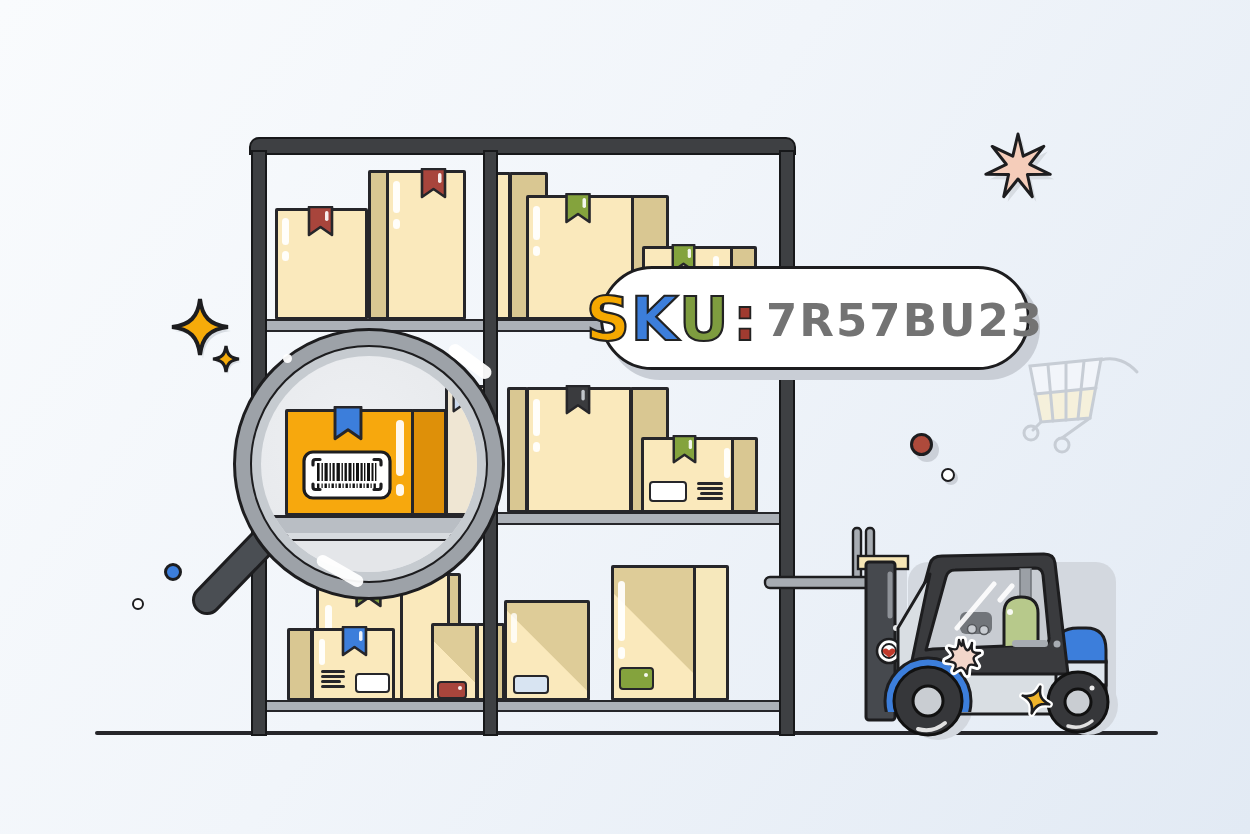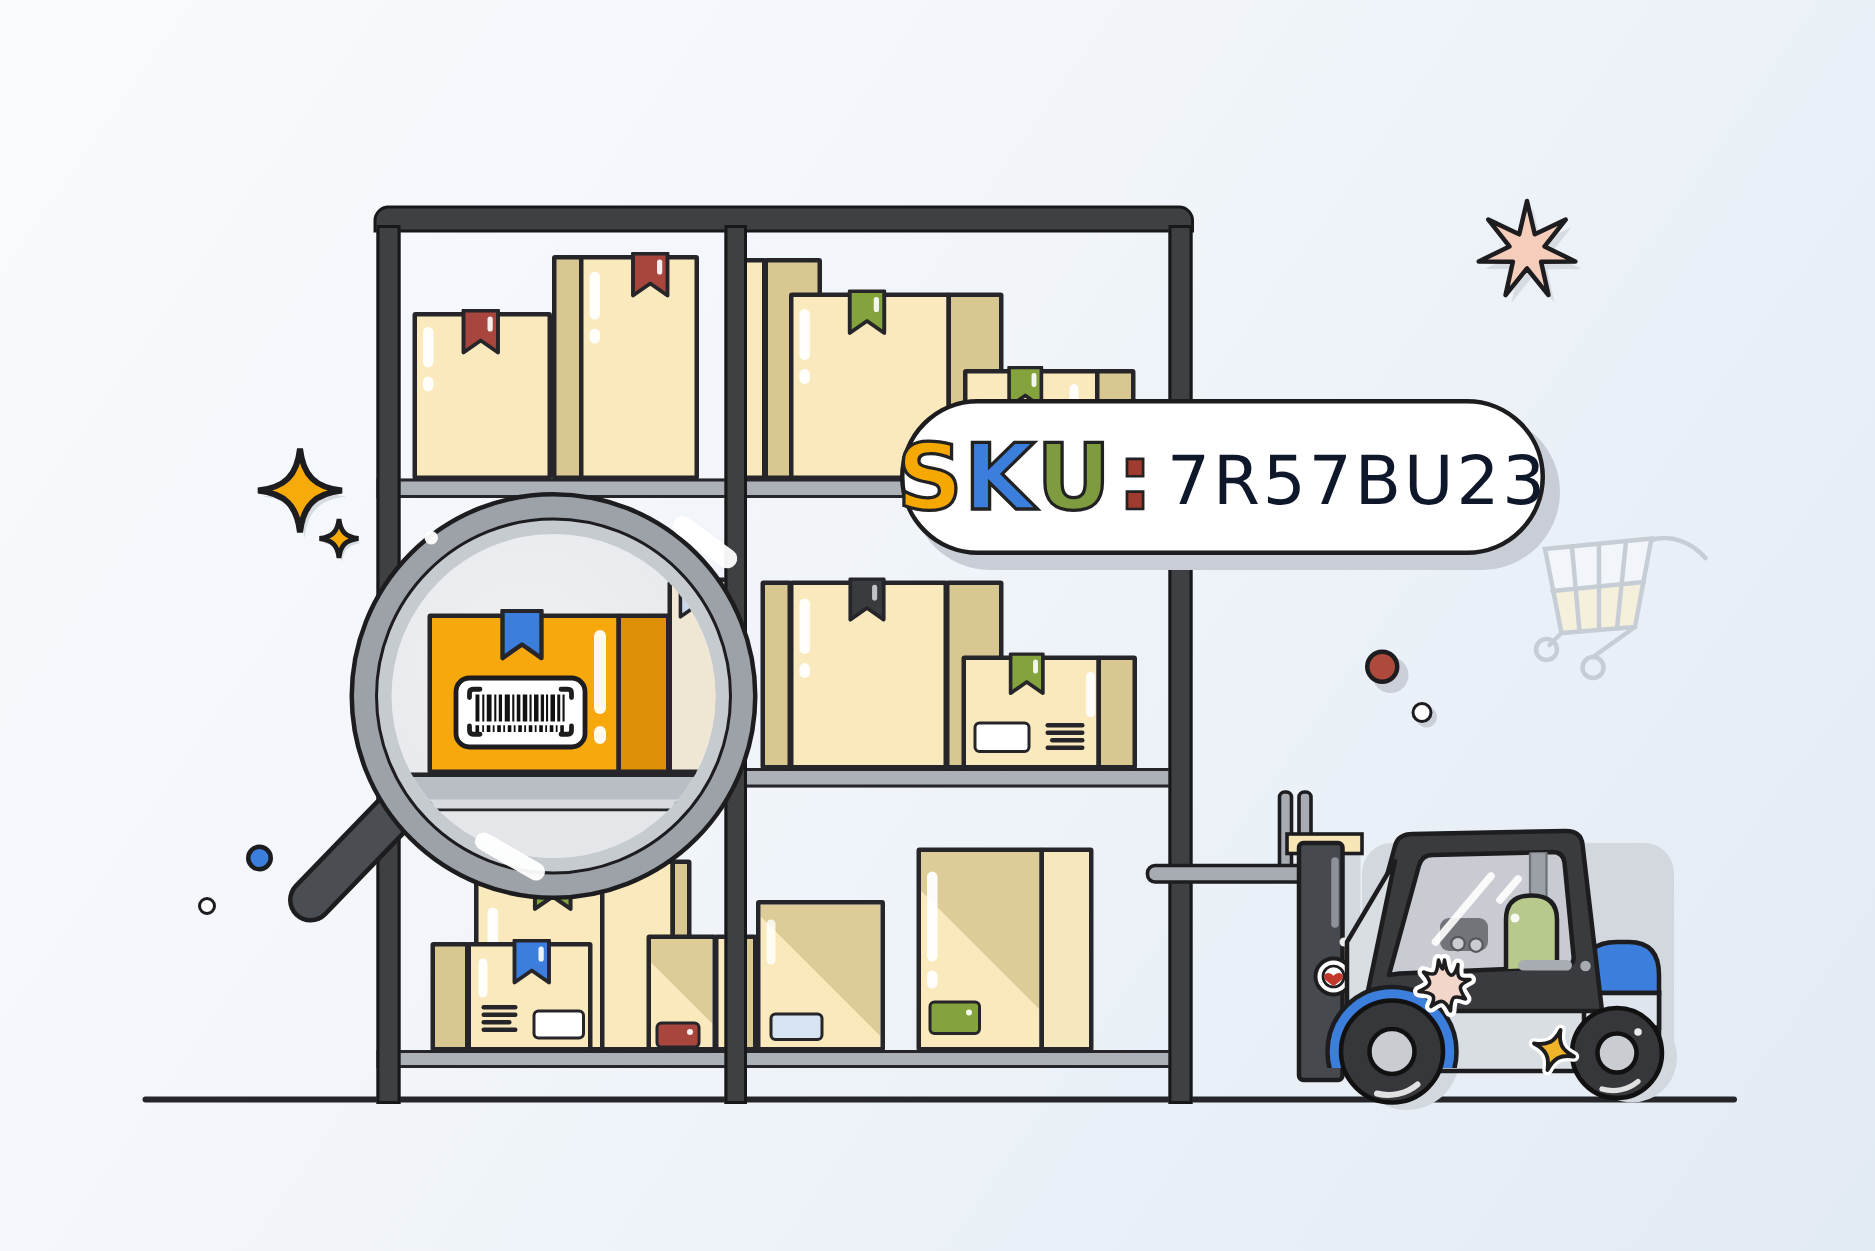--- a/index.html
+++ b/index.html
@@ -17,21 +17,21 @@
   .line{position:absolute;height:3px;background:#26262A;border-radius:2px;}
   .ribbon{position:absolute;}
   .dot{position:absolute;border-radius:50%;box-sizing:border-box;}
   
   .bubble-shadow{position:absolute;left:608px;top:276px;width:432px;height:104px;border-radius:53px;background:#C9CED6;}
   .bubble{position:absolute;left:600px;top:266px;width:430px;height:104px;border-radius:52px;background:#FFFFFF;
     border:3.5px solid #1D1D1F;box-sizing:border-box;display:flex;align-items:center;justify-content:center;}
   .sku{font-weight:bold;font-size:61px;line-height:1;-webkit-text-stroke:2.2px #222222;letter-spacing:1px;}
   .sku.s{color:#F5A800;} .sku.k{color:#3C7EDB;} .sku.u{color:#7E9C3F;}
   .sku.colon{color:#A03B30;margin:0 8px 0 3px;-webkit-text-stroke:1.8px #222222;}
-  .code{font-weight:400;font-size:45px;line-height:1;color:#0f172a;letter-spacing:2px;transform:translateY(2px);}
+  .code{font-weight:700;font-size:45px;line-height:1;color:#737373;letter-spacing:2px;transform:translateY(2px);}
   
   .rim-outer{position:absolute;left:233px;top:328px;width:272px;height:272px;border-radius:50%;
     background:#9DA2A8;border:3px solid #1D1D1F;box-sizing:border-box;}
   .rim-inner{position:absolute;left:14px;top:14px;right:14px;bottom:14px;border-radius:50%;
     background:#C6CBD0;border:2.5px solid #1D1D1F;box-sizing:border-box;}
   .glass{position:absolute;left:9px;top:9px;right:9px;bottom:9px;border-radius:50%;overflow:hidden;
     background:radial-gradient(circle at 42% 38%,#EEF0F3 0%,#E7E9EC 70%,#E2E4E8 100%);}
   .rimhl{position:absolute;background:#fff;border-radius:8px;opacity:.95;}
 </style>
 </head>

